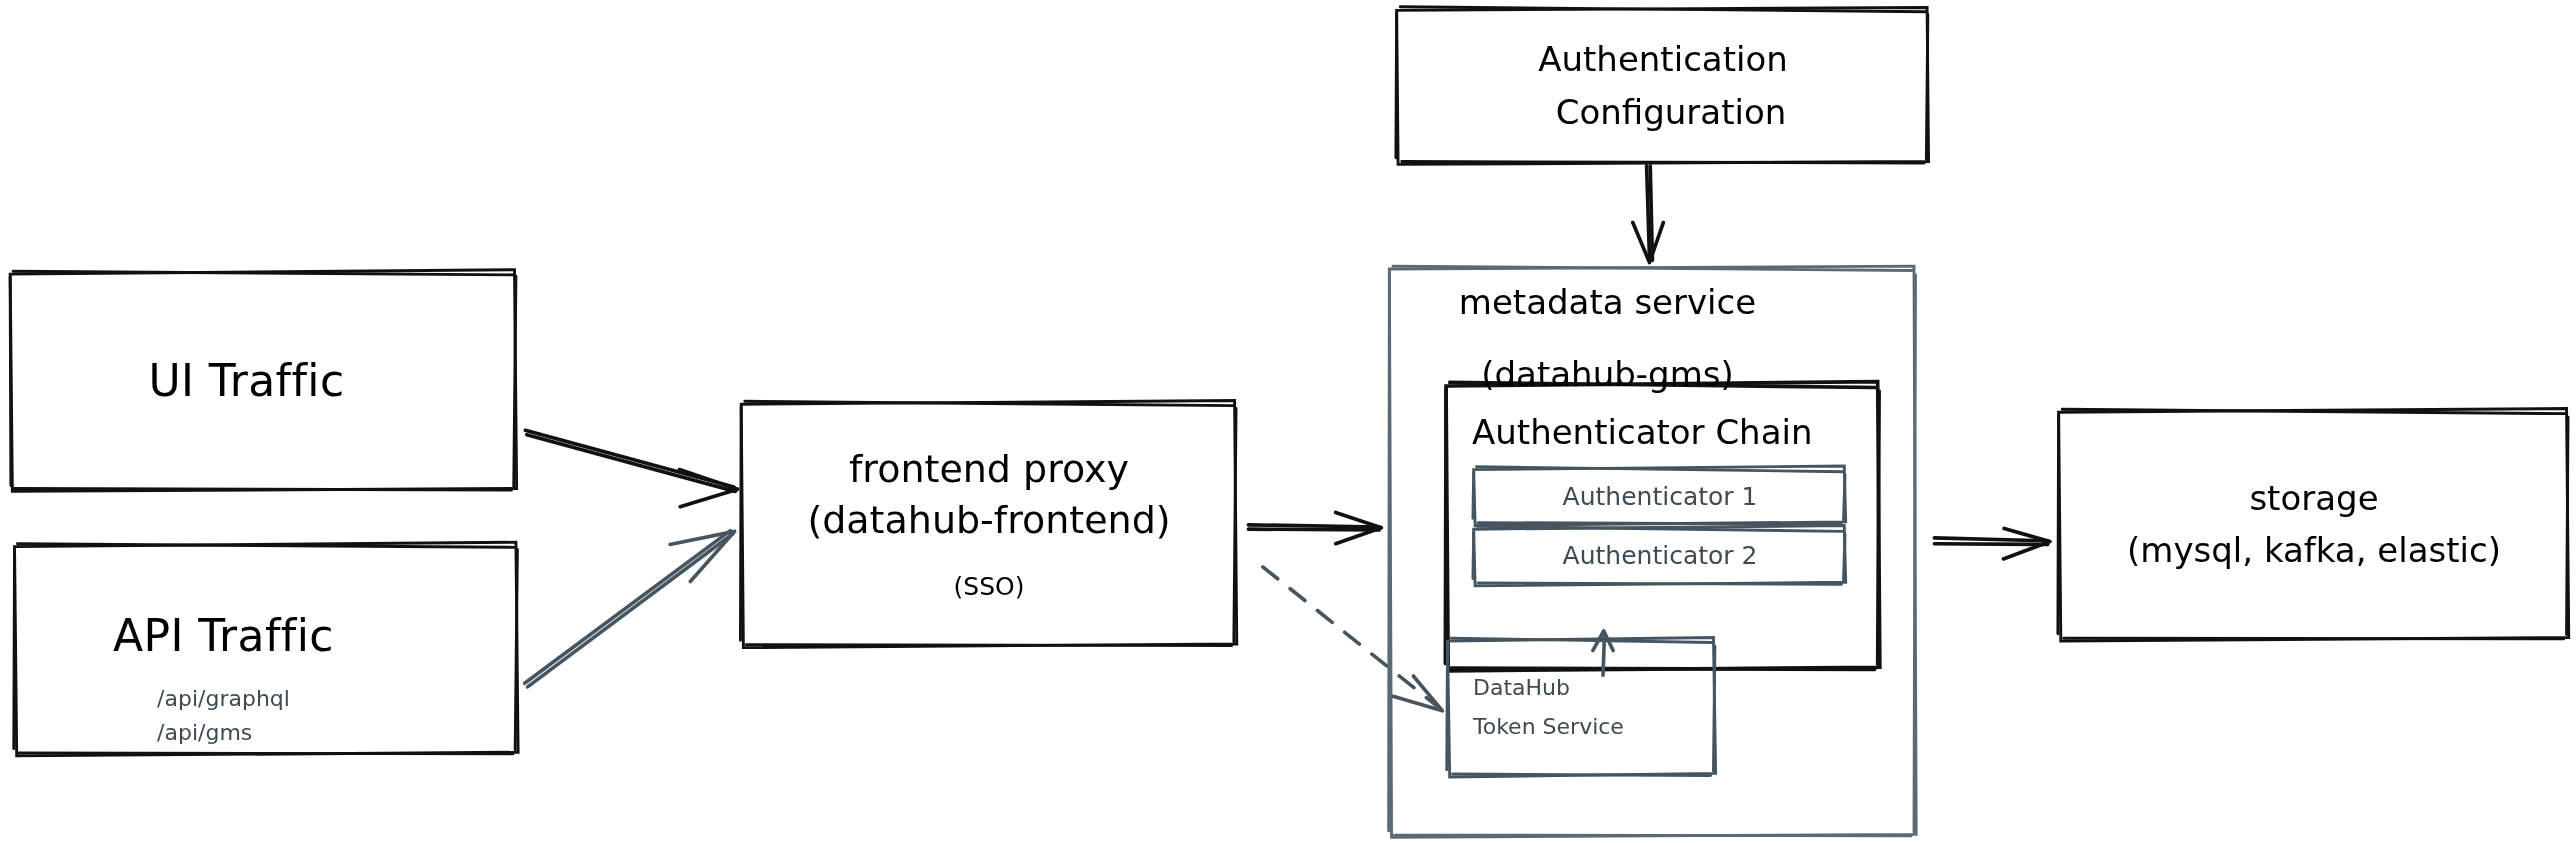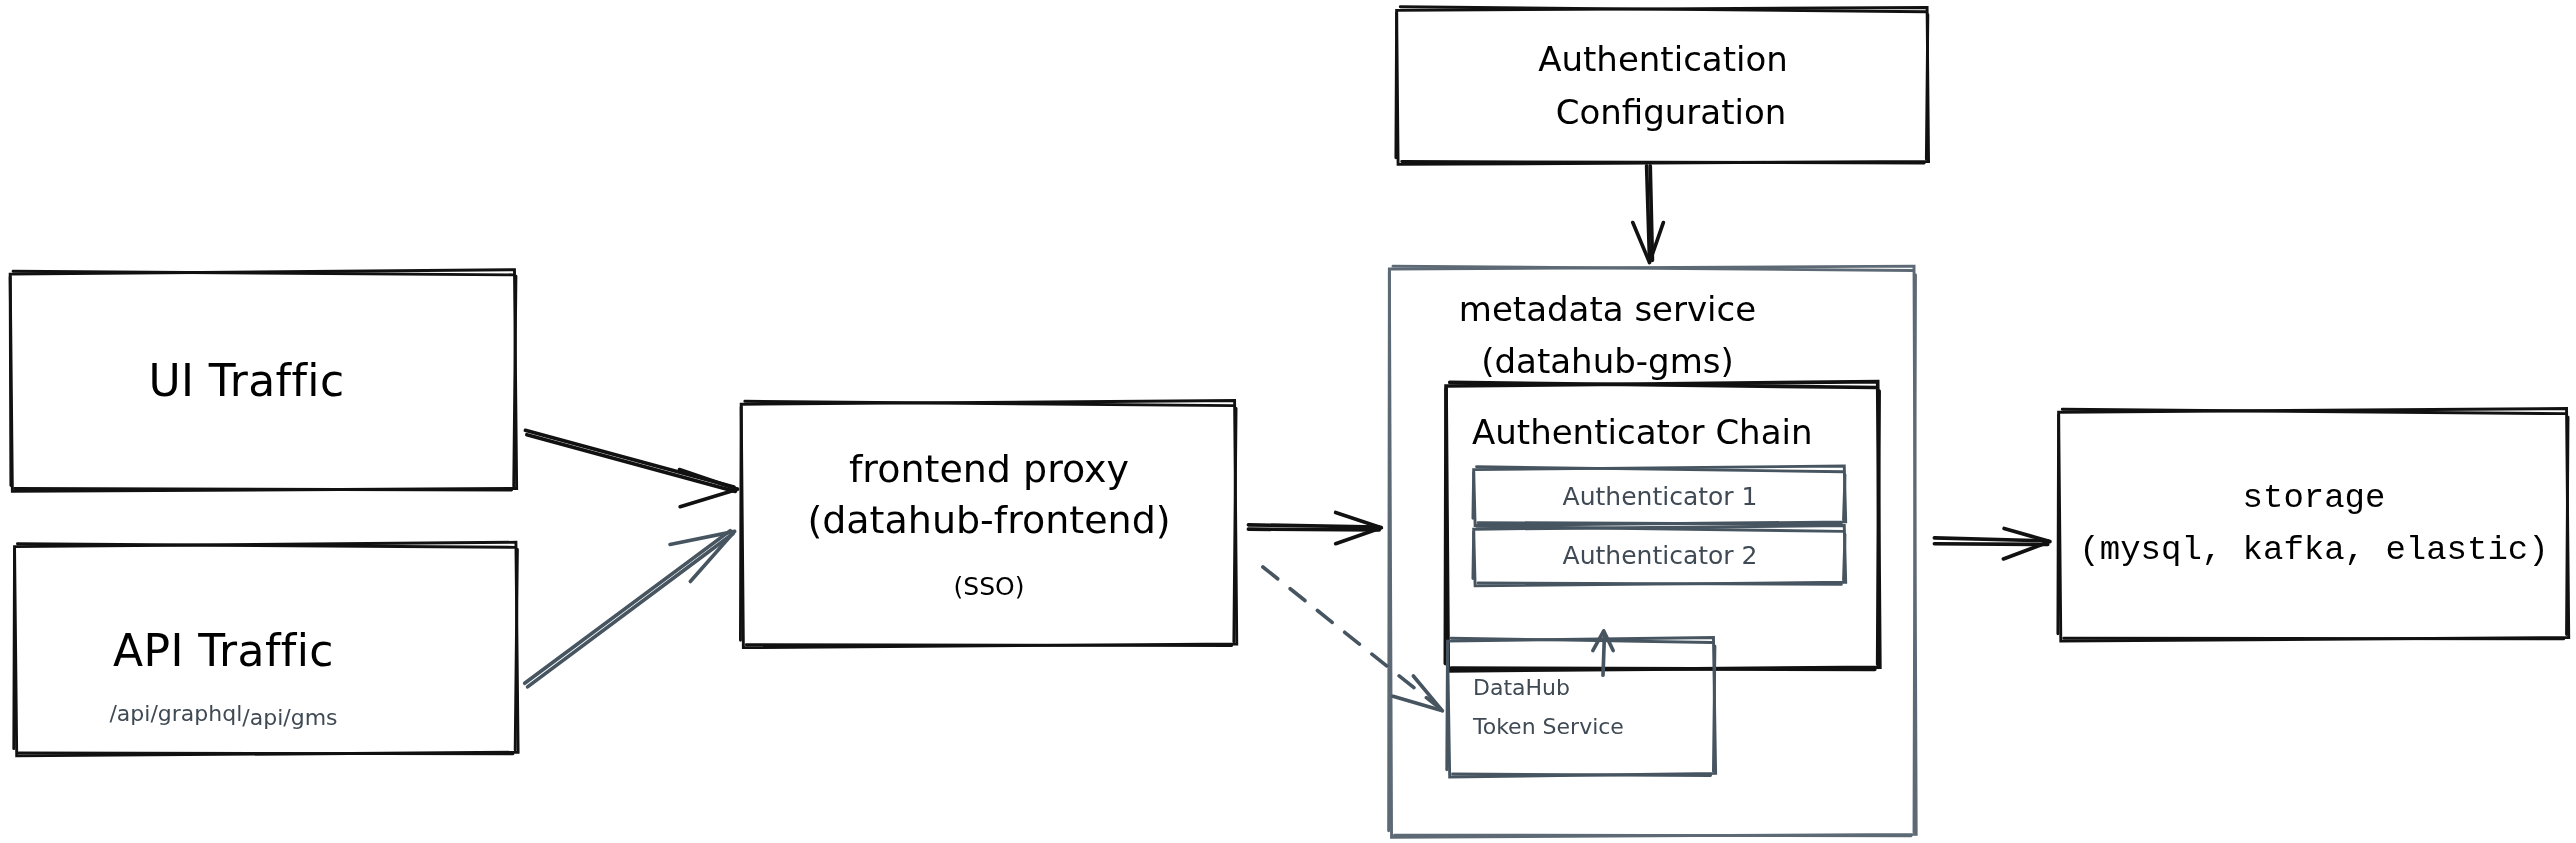--- a/index.html
+++ b/index.html
@@ -133,38 +133,38 @@
       <path d="M2821,745 L2758,727 M2821,745 L2757,769"></path>
     </g>
   </svg>
 
   <div class="node" style="left:21px; top:270px; width:451px; height:222px;">
     <div class="t-xl">UI Traffic</div>
   </div>
 
   <div class="node" style="left:14.5px; top:570px; width:418px; height:214px; justify-content:center;">
     <div class="t-xl">API Traffic</div>
-    <div class="sub" style="display:flex; flex-direction:row; align-items:flex-start; color:#3f4a54;">
+    <div class="sub" style="display:flex; flex-direction:column; align-items:flex-start; color:#3f4a54;">
       <div class="t-xs">/api/graphql</div>
       <div class="t-xs sub2">/api/gms</div>
     </div>
   </div>
 
   <div class="node" style="left:741px; top:400px; width:496px; height:247px;">
     <div class="t-lg">frontend proxy</div>
     <div class="t-lg">(datahub-frontend)</div>
     <div class="t-sm" style="margin-top:25px;">(SSO)</div>
   </div>
 
   <div class="node" style="left:1397px; top:7.3px; width:532px; height:157px;">
     <div class="t-md">Authentication</div>
     <div class="t-md" style="margin-top:8.7px;margin-left:16px;">Configuration</div>
   </div>
 
-  <div class="node topalign" style="left:1389px; top:266px; width:437px; height:571px; padding-top:21px;">
+  <div class="node topalign" style="left:1389px; top:266px; width:437px; height:571px; padding-top:14px;gap:20px;">
     <div class="t-md">metadata service</div>
     <div class="t-md" style="margin-top:7.3px;">(datahub-gms)</div>
   </div>
 
   <div class="node topalign leftalign" style="left:1446px; top:381px; width:434px; height:289px; padding:29px 0 8px 26px;">
     <div class="t-md">Authenticator Chain</div>
   </div>
 
   <div class="node" style="left:1474px; top:466px; width:372px; height:60px; color:#3f4a54;">
     <div class="t-sm">Authenticator 1</div>
@@ -172,19 +172,19 @@
 
   <div class="node" style="left:1474px; top:525px; width:372px; height:60px; color:#3f4a54;">
     <div class="t-sm">Authenticator 2</div>
   </div>
 
   <div class="node dark leftalign" style="left:1448px; top:637px; width:268px; height:140px; padding-left:25px; justify-content:center;text-align:right;">
     <div class="t-xs">DataHub</div>
     <div class="t-xs" style="margin-top:10.2px;">Token Service</div>
   </div>
 
-  <div class="node" style="left:2059px; top:408px; width:510px; height:233px;font-family:Liberation Mono, monospace;">
+  <div class="node" style="left:2059px; top:408px; width:510px; height:233px;">
     <div class="t-md">storage</div>
     <div class="t-md" style="margin-top:7.3px;">(mysql, kafka, elastic)</div>
   </div>
 
 </div>
 
 
 </body></html>

